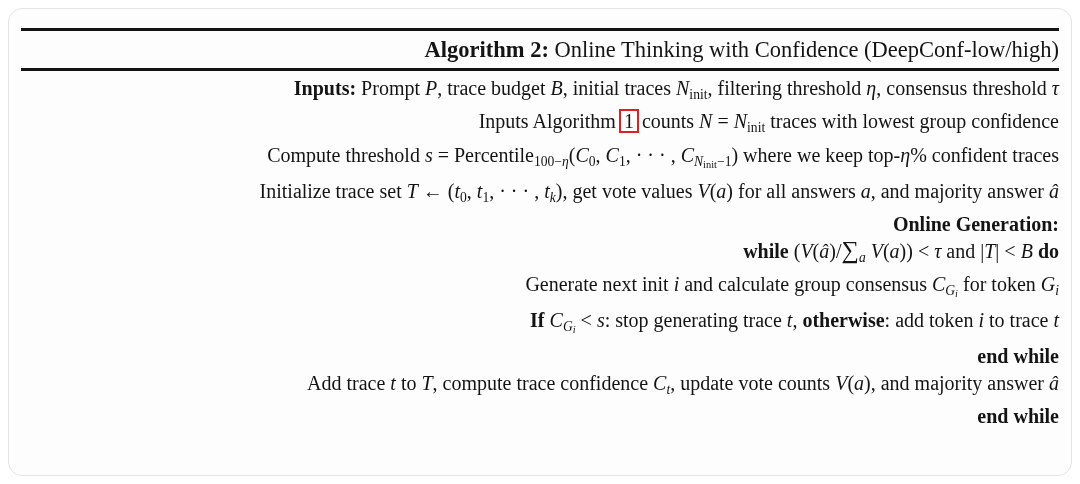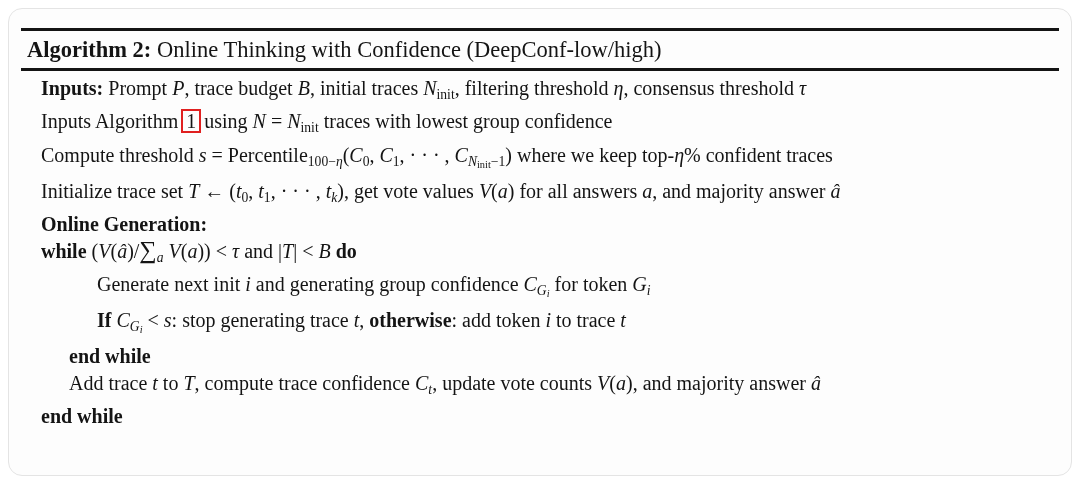--- a/index.html
+++ b/index.html
@@ -12,20 +12,21 @@
   *{margin:0;padding:0;box-sizing:border-box;}
   html,body{width:1080px;height:484px;background:var(--page-bg);overflow:hidden;}
   body{font-family:"Liberation Serif","DejaVu Serif",serif;color:var(--ink);}
 
   .card{
     position:absolute;
     inset:8px;
     background:var(--card-bg);
     border:1px solid var(--card-border);
     border-radius:14px;
+    text-align:right;
   }
   .inner{
     padding:19px 12px 0 12px;
   }
   .rule{background:var(--ink);}
   .rule-thick{height:3px;}
 
   .title-row{
     font-size:22.5px;
     line-height:32px;
@@ -62,26 +63,26 @@
 <body>
 
 <div class="card">
   <div class="inner">
     <div class="rule rule-thick"></div>
     <div class="title-row"><span class="seg seg-b">Algorithm 2:</span><span class="seg seg-r"> Online Thinking with Confidence (DeepConf-low/high)</span></div>
     <div class="rule rule-thick"></div>
 
     <div class="algo-body">
       <div class="line indent-0"><span class="seg seg-b">Inputs:</span><span class="seg seg-r"> Prompt </span><span class="seg seg-i">P</span><span class="seg seg-r">, trace budget </span><span class="seg seg-i">B</span><span class="seg seg-r">, initial traces </span><span class="seg seg-i">N</span><span class="seg seg-sub">init</span><span class="seg seg-r">, filtering threshold </span><span class="seg seg-i">η</span><span class="seg seg-r">, consensus threshold </span><span class="seg seg-i">τ</span></div>
-      <div class="line indent-0"><span class="seg seg-r">Inputs Algorithm</span><span class="seg seg-redbox">1</span><span class="seg seg-r">using </span><span class="seg seg-i">N</span><span class="seg seg-r"> = </span><span class="seg seg-i">N</span><span class="seg seg-sub">init</span><span class="seg seg-r"> traces with lowest group confidence</span></div>
+      <div class="line indent-0"><span class="seg seg-r">Inputs Algorithm</span><span class="seg seg-redbox">1</span><span class="seg seg-r">counts </span><span class="seg seg-i">N</span><span class="seg seg-r"> = </span><span class="seg seg-i">N</span><span class="seg seg-sub">init</span><span class="seg seg-r"> traces with lowest group confidence</span></div>
       <div class="line indent-0"><span class="seg seg-r">Compute threshold </span><span class="seg seg-i">s</span><span class="seg seg-r"> = Percentile</span><span class="seg seg-sub">100−</span><span class="seg seg-isub">η</span><span class="seg seg-r">(</span><span class="seg seg-i">C</span><span class="seg seg-sub">0</span><span class="seg seg-r">, </span><span class="seg seg-i">C</span><span class="seg seg-sub">1</span><span class="seg seg-r">, · · · , </span><span class="seg seg-i">C</span><span class="seg seg-isub">N</span><span class="seg seg-ssub">init</span><span class="seg seg-sub">−1</span><span class="seg seg-r">) where we keep top-</span><span class="seg seg-i">η</span><span class="seg seg-r">% confident traces</span></div>
       <div class="line indent-0"><span class="seg seg-r">Initialize trace set </span><span class="seg seg-i">T</span><span class="seg seg-r"> ← (</span><span class="seg seg-i">t</span><span class="seg seg-sub">0</span><span class="seg seg-r">, </span><span class="seg seg-i">t</span><span class="seg seg-sub">1</span><span class="seg seg-r">, · · · , </span><span class="seg seg-i">t</span><span class="seg seg-isub">k</span><span class="seg seg-r">), get vote values </span><span class="seg seg-i">V</span><span class="seg seg-r">(</span><span class="seg seg-i">a</span><span class="seg seg-r">) for all answers </span><span class="seg seg-i">a</span><span class="seg seg-r">, and majority answer </span><span class="seg seg-i">â</span></div>
       <div class="line indent-0"><span class="seg seg-b">Online Generation:</span></div>
       <div class="line indent-0"><span class="seg seg-b">while</span><span class="seg seg-r"> (</span><span class="seg seg-i">V</span><span class="seg seg-r">(</span><span class="seg seg-i">â</span><span class="seg seg-r">)/</span><span class="seg seg-sum">∑</span><span class="seg seg-isub">a</span><span class="seg seg-r"> </span><span class="seg seg-i">V</span><span class="seg seg-r">(</span><span class="seg seg-i">a</span><span class="seg seg-r">)) &lt; </span><span class="seg seg-i">τ</span><span class="seg seg-r"> and |</span><span class="seg seg-i">T</span><span class="seg seg-r">| &lt; </span><span class="seg seg-i">B</span><span class="seg seg-r"> </span><span class="seg seg-b">do</span></div>
-      <div class="line indent-2"><span class="seg seg-r">Generate next init </span><span class="seg seg-i">i</span><span class="seg seg-r"> and generating group confidence </span><span class="seg seg-i">C</span><span class="seg seg-isub">G</span><span class="seg seg-issub">i</span><span class="seg seg-r"> for token </span><span class="seg seg-i">G</span><span class="seg seg-isub">i</span></div>
+      <div class="line indent-2"><span class="seg seg-r">Generate next init </span><span class="seg seg-i">i</span><span class="seg seg-r"> and calculate group consensus </span><span class="seg seg-i">C</span><span class="seg seg-isub">G</span><span class="seg seg-issub">i</span><span class="seg seg-r"> for token </span><span class="seg seg-i">G</span><span class="seg seg-isub">i</span></div>
       <div class="line indent-2"><span class="seg seg-b">If </span><span class="seg seg-i">C</span><span class="seg seg-isub">G</span><span class="seg seg-issub">i</span><span class="seg seg-r"> &lt; </span><span class="seg seg-i">s</span><span class="seg seg-r">: stop generating trace </span><span class="seg seg-i">t</span><span class="seg seg-r">, </span><span class="seg seg-b">otherwise</span><span class="seg seg-r">: add token </span><span class="seg seg-i">i</span><span class="seg seg-r"> to trace </span><span class="seg seg-i">t</span></div>
       <div class="line indent-1"><span class="seg seg-b">end while</span></div>
       <div class="line indent-1"><span class="seg seg-r">Add trace </span><span class="seg seg-i">t</span><span class="seg seg-r"> to </span><span class="seg seg-i">T</span><span class="seg seg-r">, compute trace confidence </span><span class="seg seg-i">C</span><span class="seg seg-isub">t</span><span class="seg seg-r">, update vote counts </span><span class="seg seg-i">V</span><span class="seg seg-r">(</span><span class="seg seg-i">a</span><span class="seg seg-r">), and majority answer </span><span class="seg seg-i">â</span></div>
       <div class="line indent-0"><span class="seg seg-b">end while</span></div>
       <div class="line indent-0"></div>
     </div>
 
   </div>
 </div>
 

